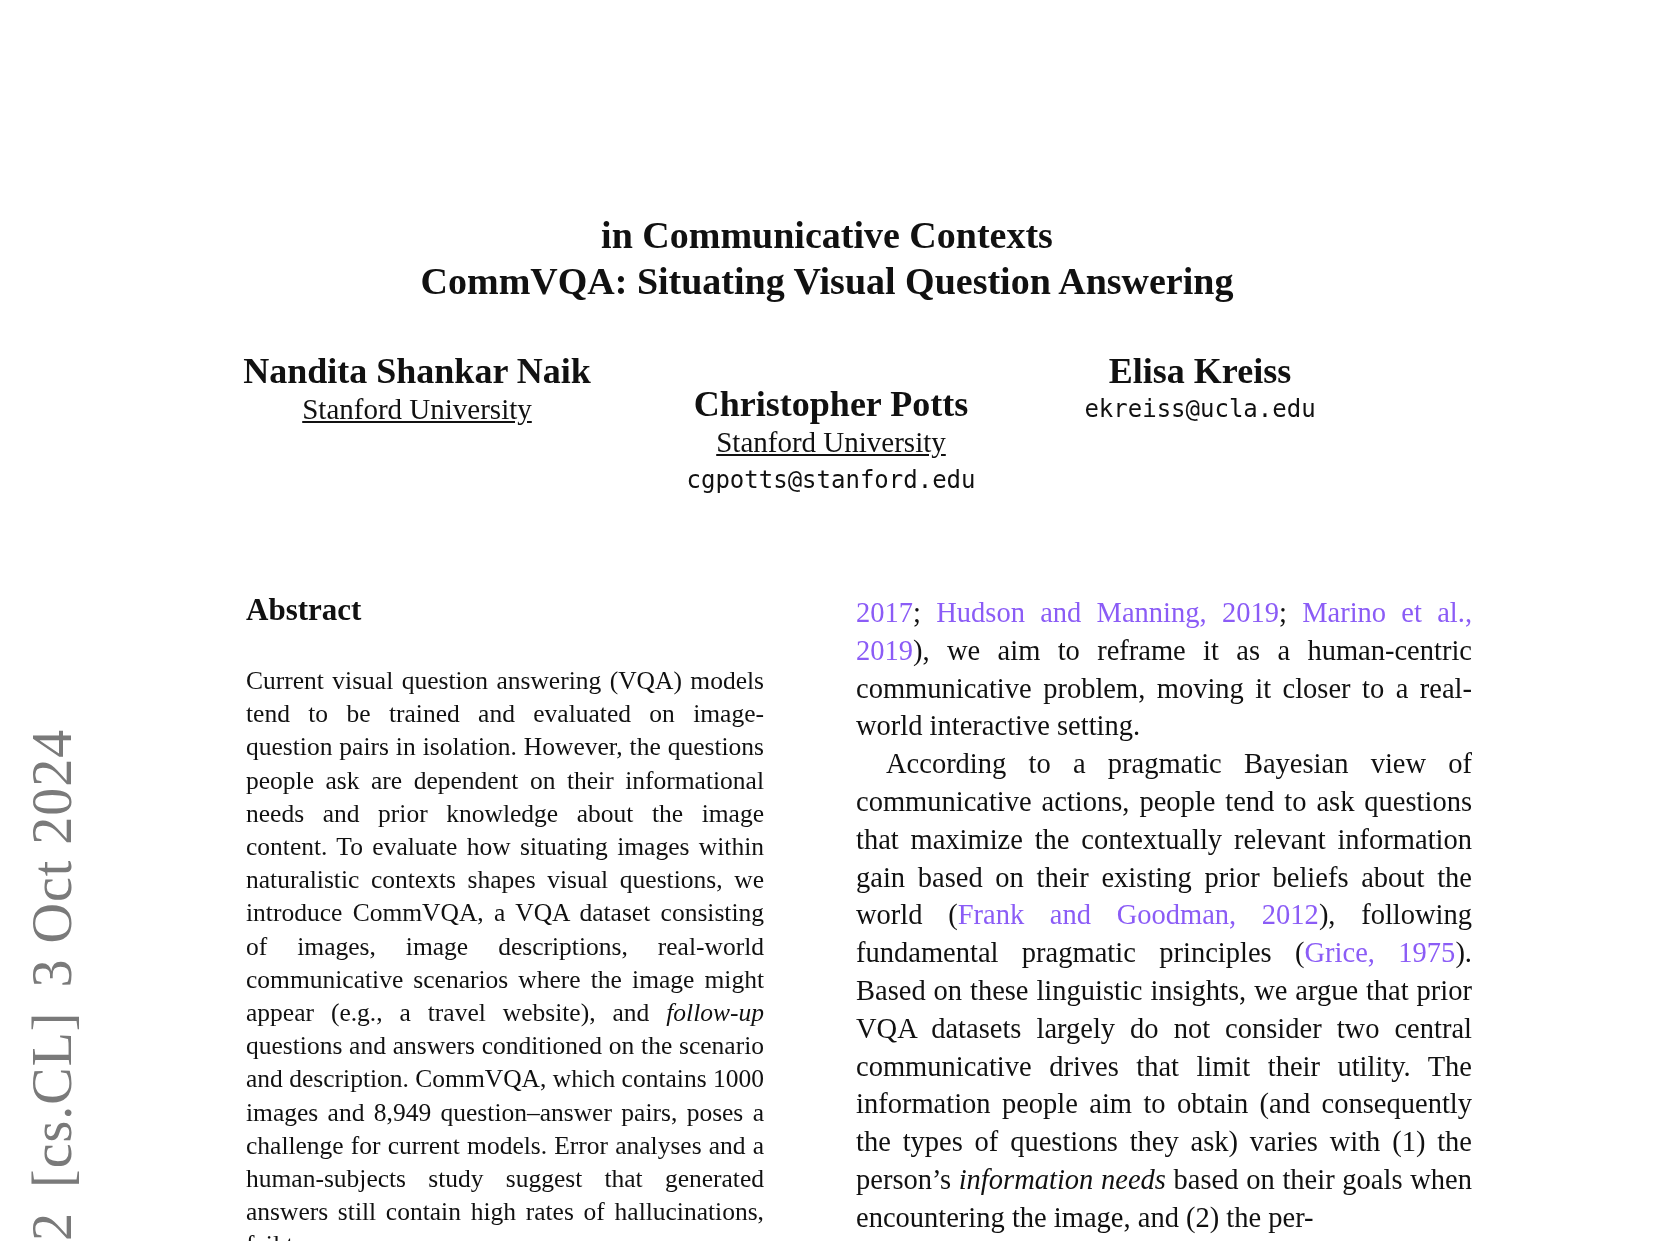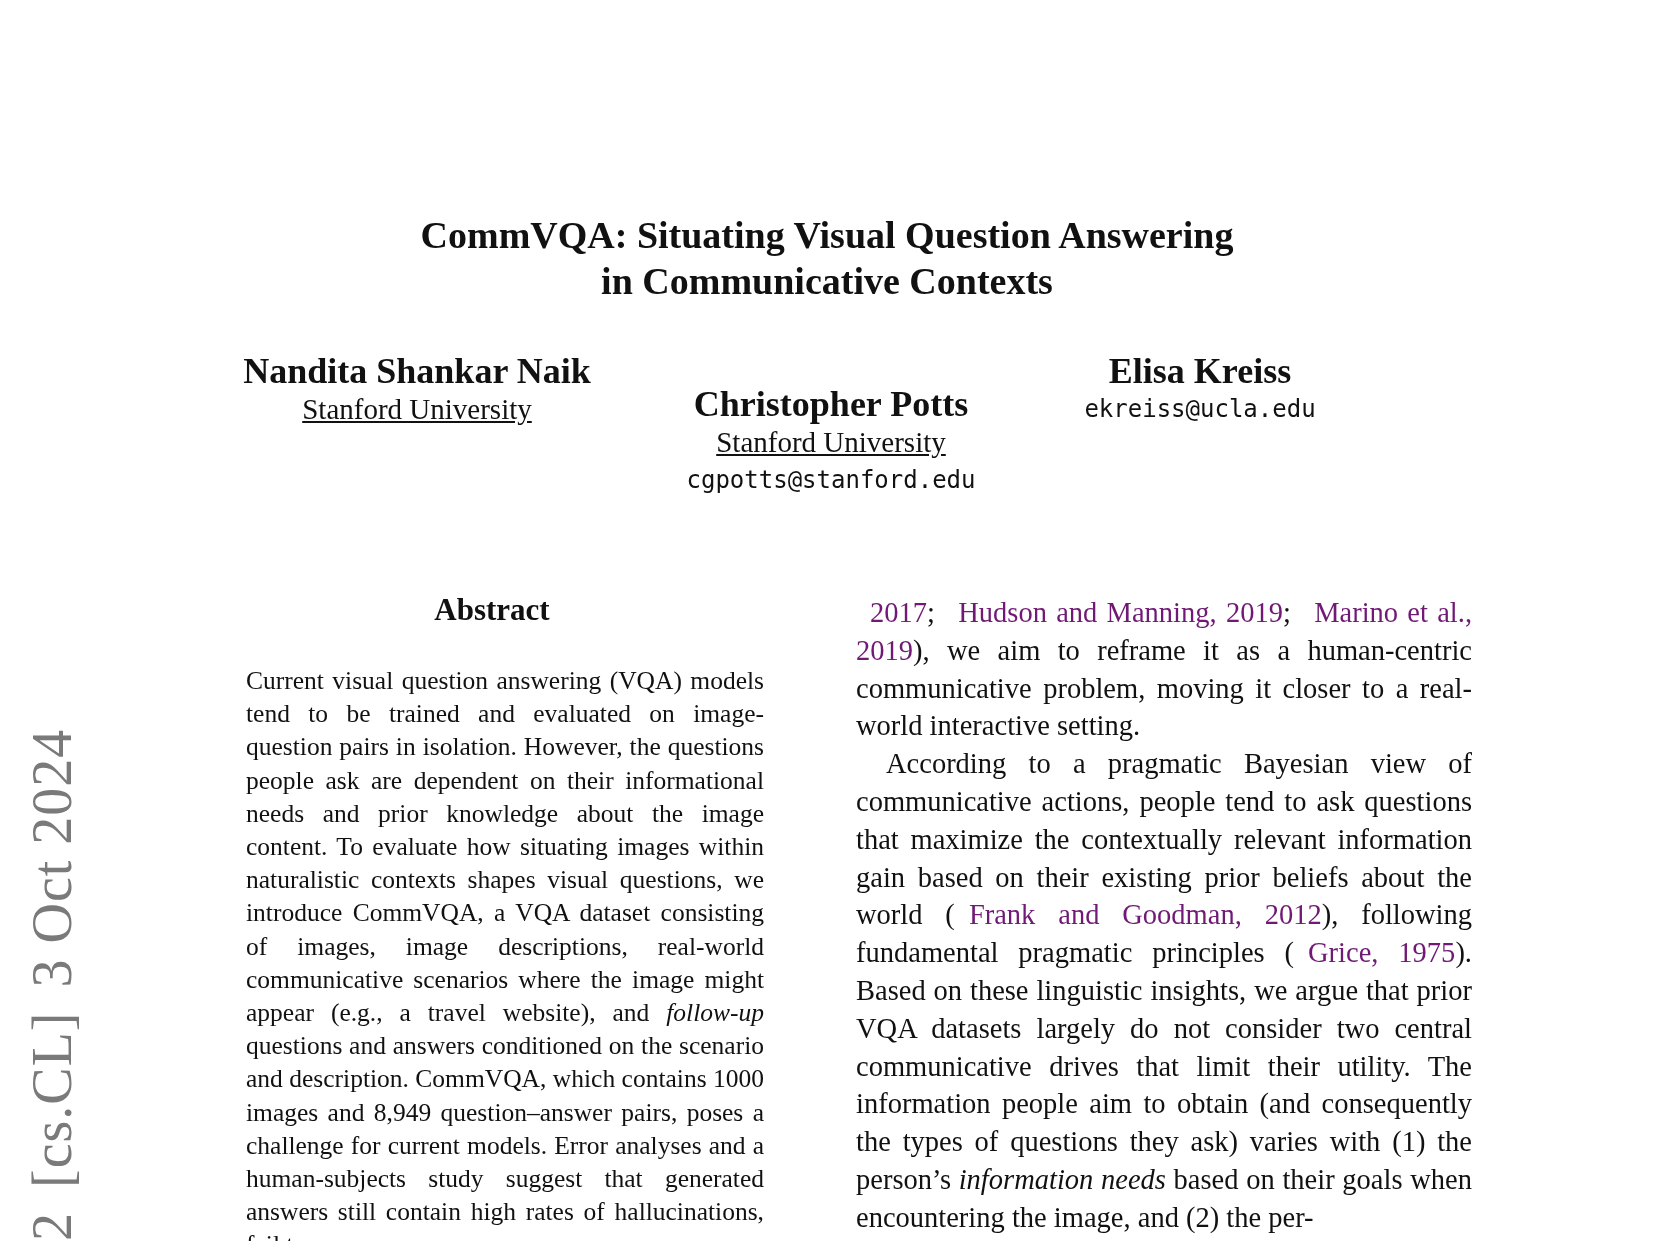--- a/index.html
+++ b/index.html
@@ -9,40 +9,40 @@
                  transform: rotate(-90deg); white-space: nowrap; font-size: 56px; color: #7a7a7a;
                  letter-spacing: 1px; }
   .arxiv-stamp .gap { display: inline-block; width: 24px; }
   .title { position: absolute; left: 0; width: 1654px; top: 212px; text-align: center;
            font-weight: bold; font-size: 38px; line-height: 46px; }
   .authors { position: absolute; top: 352px; left: 0; width: 1654px; }
   .author { position: absolute; text-align: center; transform: translateX(-50%); white-space: nowrap; }
   .author .name { font-weight: bold; font-size: 36px; line-height: 38px; }
   .author .affil { font-size: 29px; line-height: 38px; text-decoration: underline; }
   .author .email { font-family: "DejaVu Sans Mono", "Liberation Mono", monospace; font-size: 24px; line-height: 38px; }
-  .abstract-heading { position: absolute; left: 233px; width: 518px; top: 592px; text-align: center;
+  .abstract-heading { position: absolute; left: 246px; width: 518px; top: 592px; 
                       font-weight: bold; font-size: 31px; }
   .col { position: absolute; text-align: justify; }
   .col-left { left: 246px; width: 518px; top: 664px; font-size: 25.5px; line-height: 33.2px; }
   .col-right { left: 856px; width: 616px; top: 594px; font-size: 28.5px; line-height: 37.8px; }
   .col p { margin: 0; }
   .col-right p.indent { text-indent: 30px; }
-  .cite { color: #701a75; margin-left: 14px; }
+  .cite { color: #8b5cf6; }
   em { font-style: italic; }
 </style>
 </head>
 <body>
 
 <div class="arxiv-stamp">
   <span>2</span><span class="gap"></span><span>[cs.CL]</span><span class="gap"></span><span>3 Oct 2024</span>
 </div>
 
 <div class="title">
+  <div>in Communicative Contexts</div>
   <div>CommVQA: Situating Visual Question Answering</div>
-  <div>in Communicative Contexts</div>
 </div>
 
 <div class="authors">
   <div class="author" style="left:417px;">
     <div class="name">Nandita Shankar Naik</div>
     <div class="affil">Stanford University</div>
   </div>
   <div class="author" style="left:831px;margin-top:33px;">
     <div class="name">Christopher Potts</div>
     <div class="affil">Stanford University</div>

